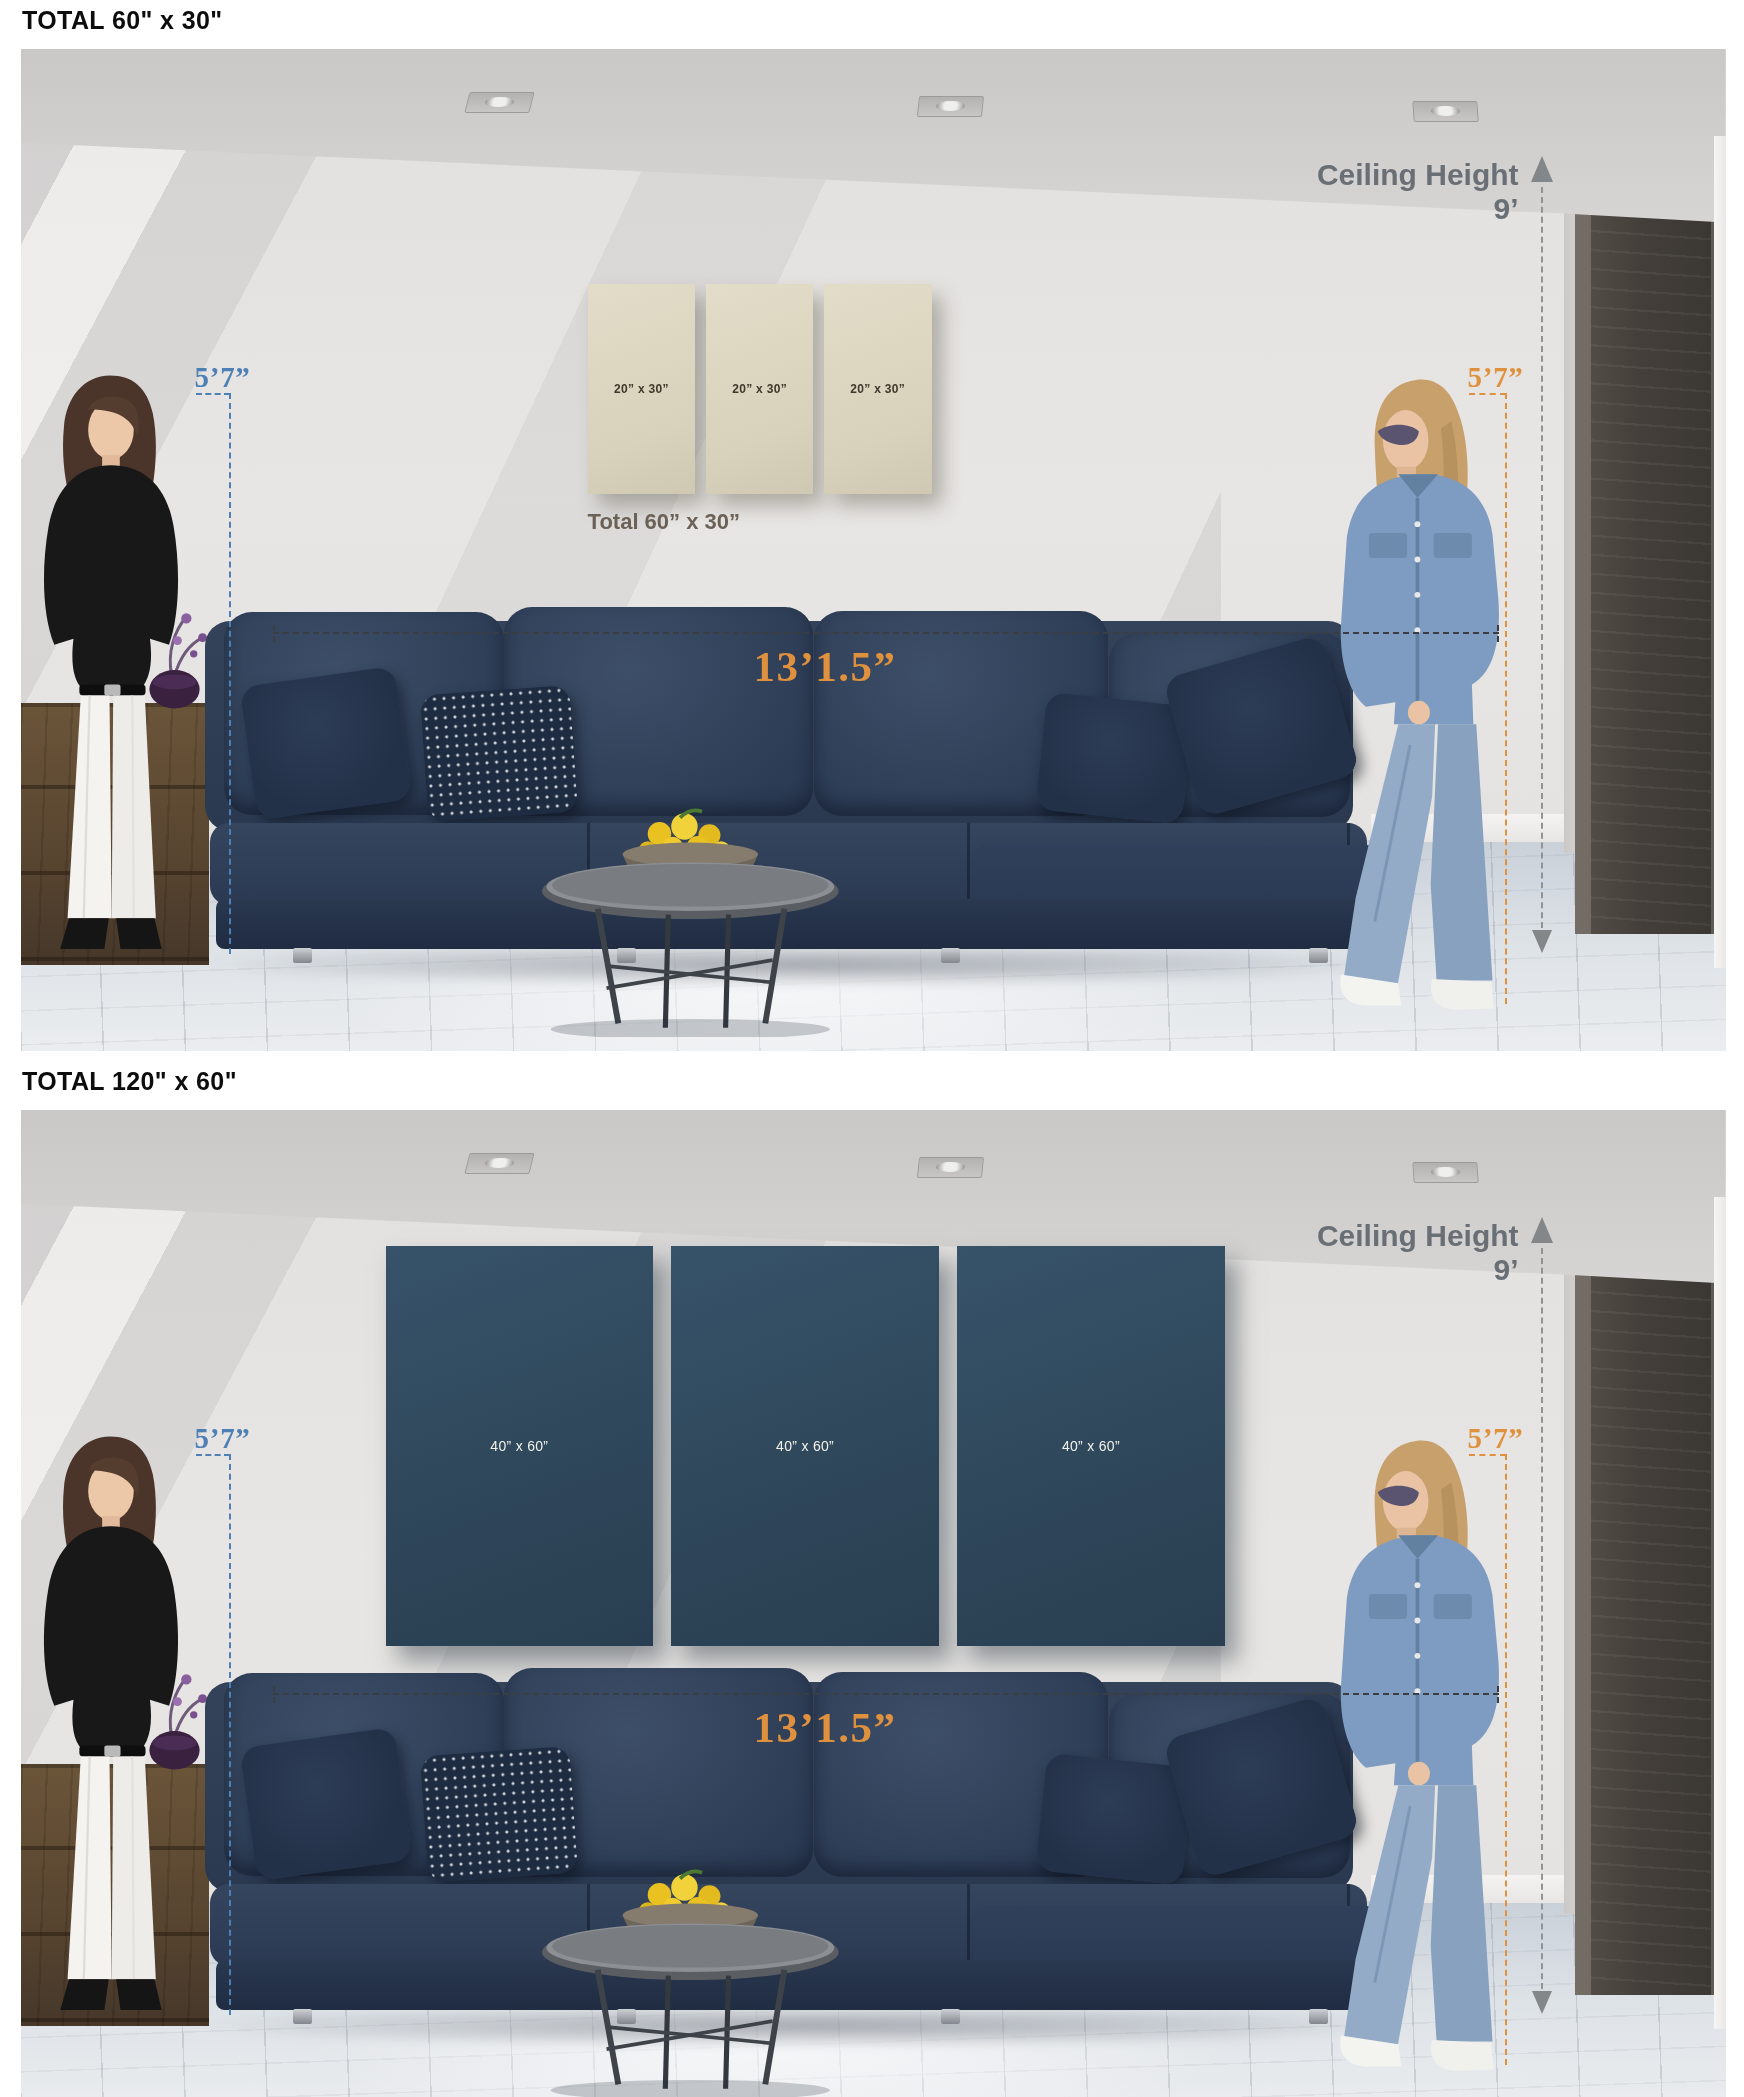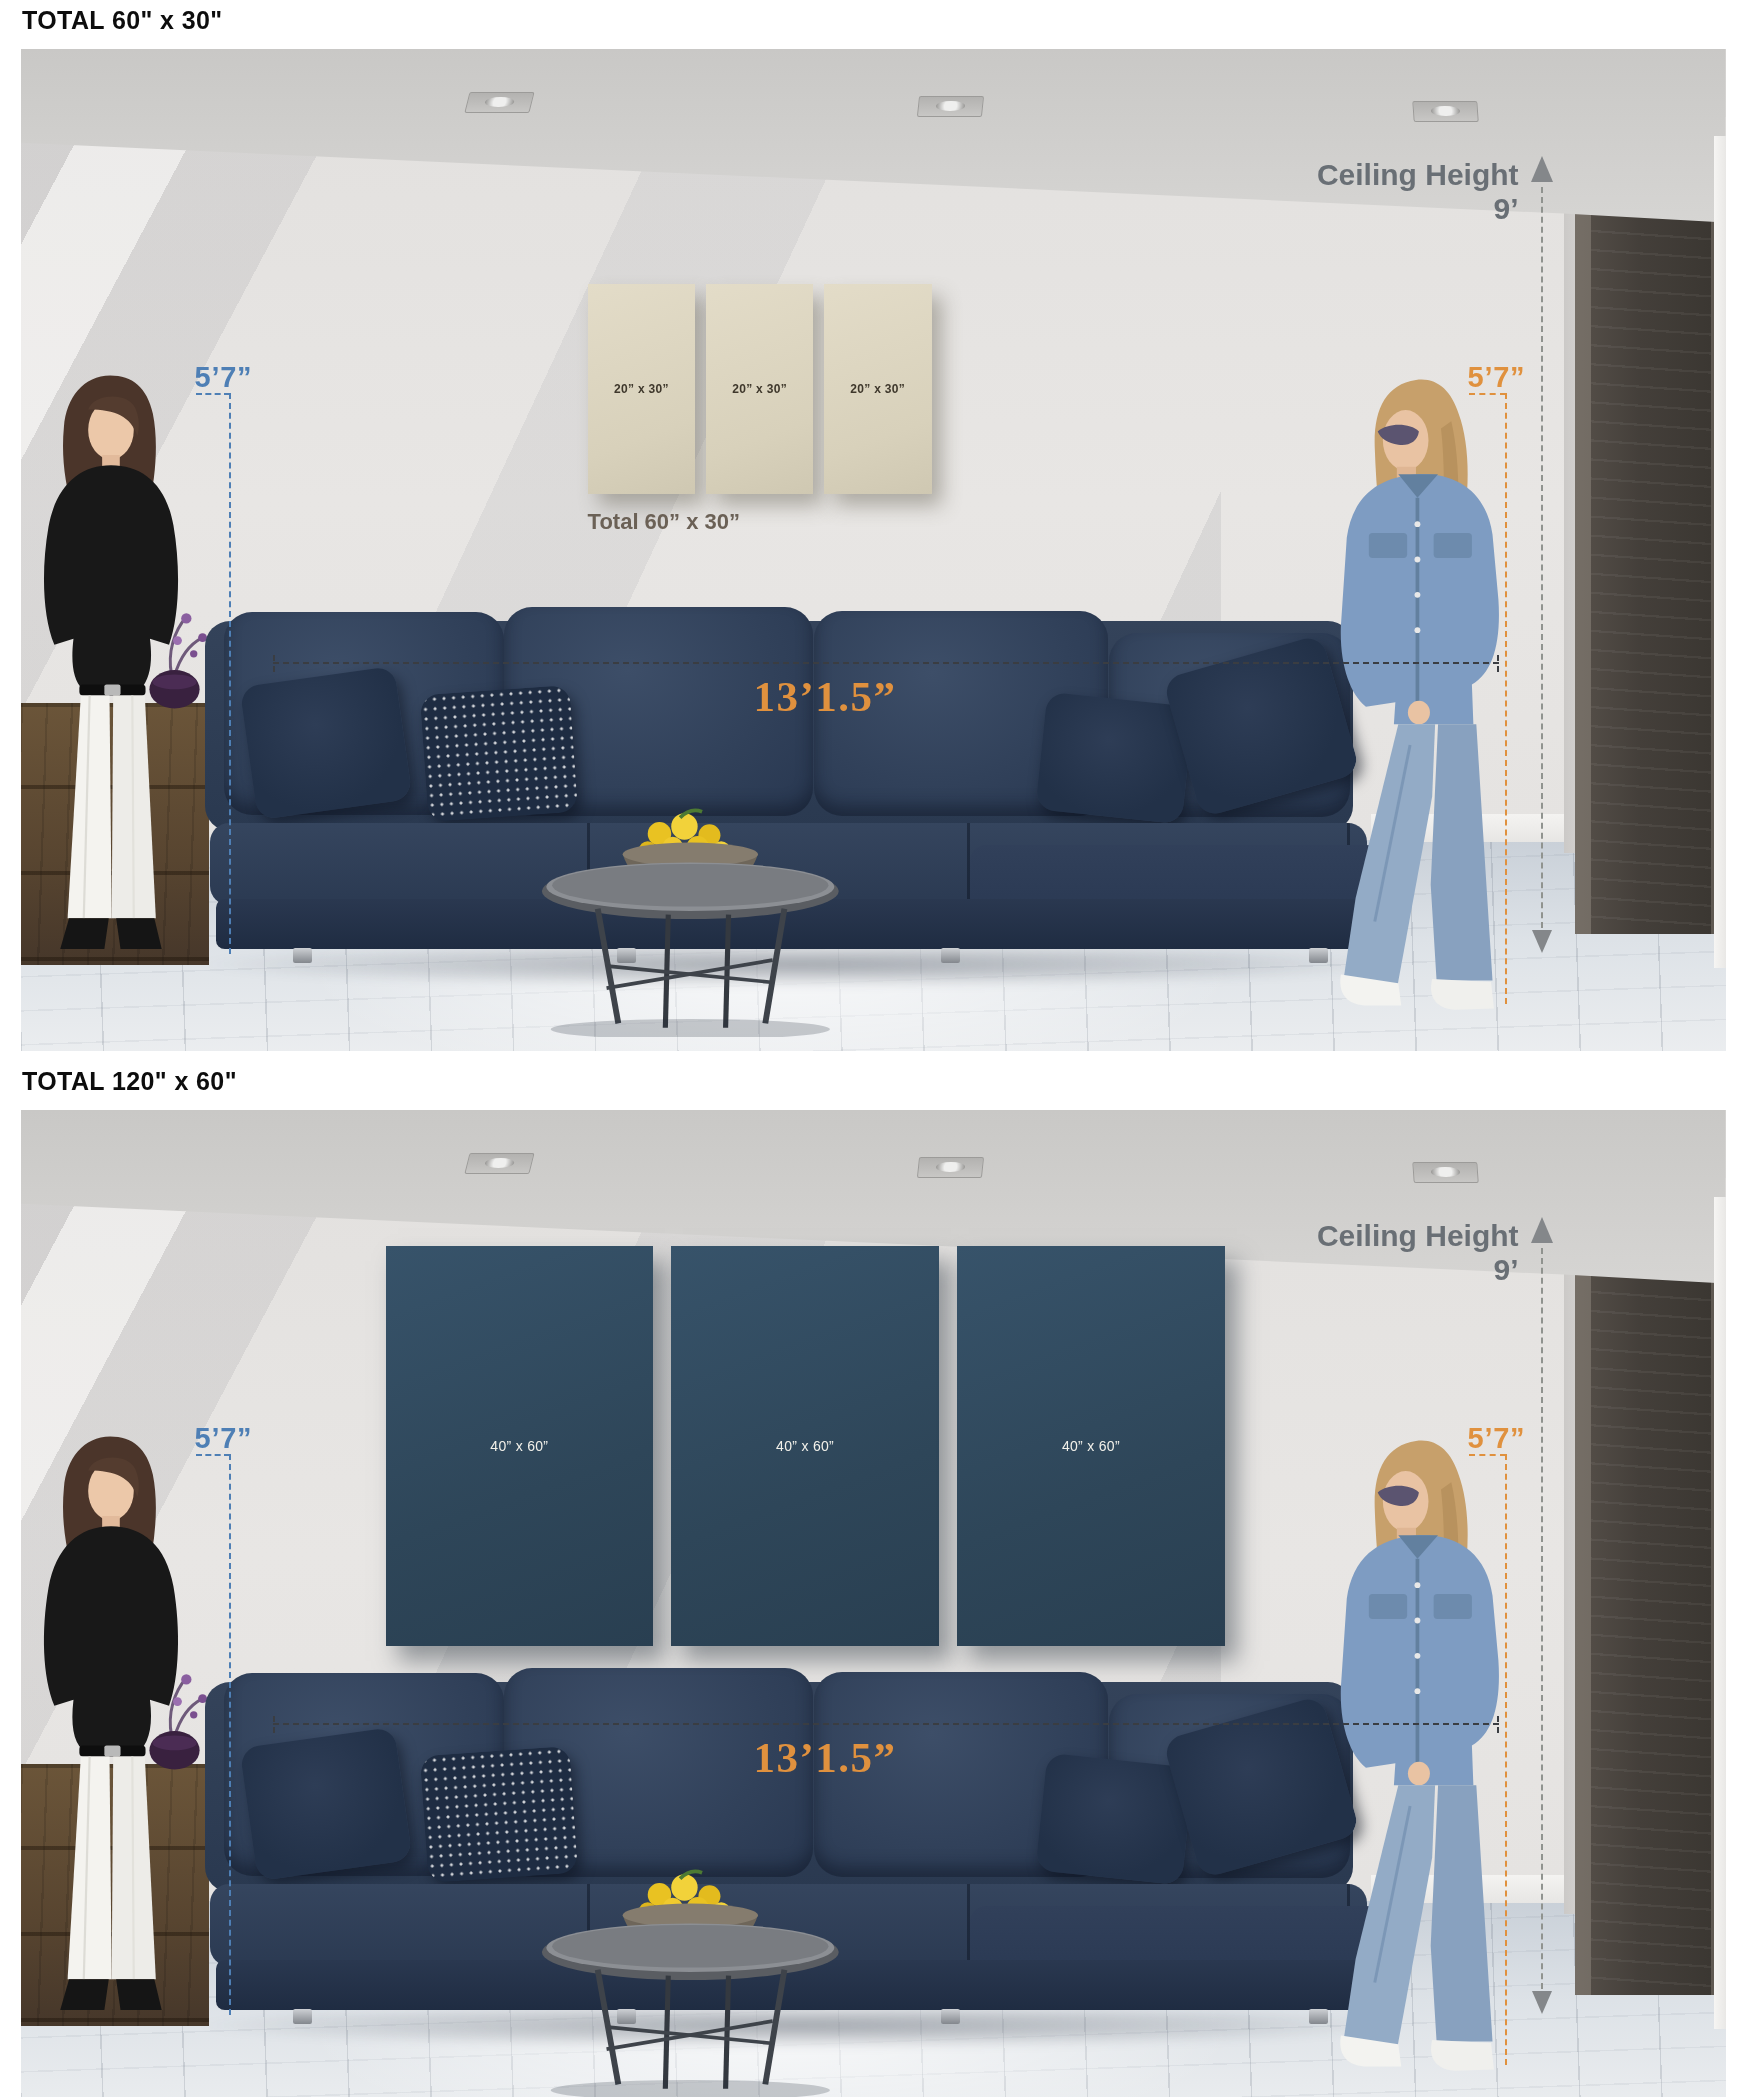--- a/index.html
+++ b/index.html
@@ -89,29 +89,29 @@
   .canvas{flex:1;display:flex;align-items:center;justify-content:center}
   .panel--small .canvas{background:linear-gradient(160deg,#e3dcc8,#d8d1bb 70%,#cfc8b2);box-shadow:10.3px 11.8px 19px rgba(100,95,80,.45)}
   .panel--small .canvas span{font-size:12px;font-weight:700;letter-spacing:0.3px;color:var(--canvas-beige-text)}
   .panel--large .canvas{background:linear-gradient(160deg,#37536a,#2e4659 60%,#293f51);box-shadow:11.8px 14.7px 22px rgba(60,70,80,.5)}
   .panel--large .canvas span{font-size:14px;font-weight:400;letter-spacing:0.3px;color:var(--canvas-dark-text)}
   .total-label{position:absolute;left:0;width:100%;text-align:left;font-weight:800}
   .panel--small .total-label{top:calc(100% + 14.7px);font-size:22px;color:var(--total-gray)}
   .panel--large .total-label{top:calc(100% + 34px);font-size:24px;color:var(--total-navy)}
 
   
-  .dim{position:absolute;left:252px;top:613px;width:1226px;z-index:7}
+  .dim{position:absolute;left:252px;top:583px;width:1226px;z-index:7}
   .dim-line{border-top:2.9px dashed var(--dim-line);height:0}
   .dim-tick{position:absolute;top:-7.4px;width:0;height:17.7px;border-left:2.9px dashed var(--dim-line)}
   .tick-l{left:0}.tick-r{right:0}
   .dim-label{position:absolute;left:280px;top:10.3px;width:545px;text-align:center;font-family:"Liberation Serif",serif;font-weight:700;font-size:43px;letter-spacing:1.5px;color:var(--accent-orange)}
 
   
   .ann{position:absolute;z-index:7}
-  .ann-text{font-family:Liberation Sans, sans-serif;font-weight:700;font-size:29px;letter-spacing:0.7px}
+  .ann-text{font-family:Liberation Serif, serif;font-weight:700;font-size:29px;letter-spacing:0.7px}
   .ann-h{position:absolute;height:0}
   .ann-v{position:absolute;width:0}
   .ann-blue{left:174px;top:312px}
   .ann-blue .ann-text{color:var(--accent-blue)}
   .ann-blue .ann-h{left:1.5px;top:32px;width:34px;border-top:2.2px dashed var(--accent-blue)}
   .ann-blue .ann-v{left:34px;top:32px;height:561px;border-left:2.2px dashed var(--accent-blue)}
   .ann-orange{left:1447px;top:312px}
   .ann-orange .ann-text{color:var(--accent-orange)}
   .ann-orange .ann-h{left:1.5px;top:32px;width:37px;border-top:2.2px dashed var(--accent-orange)}
   .ann-orange .ann-v{left:37px;top:32px;height:611px;border-left:2.2px dashed var(--accent-orange)}

